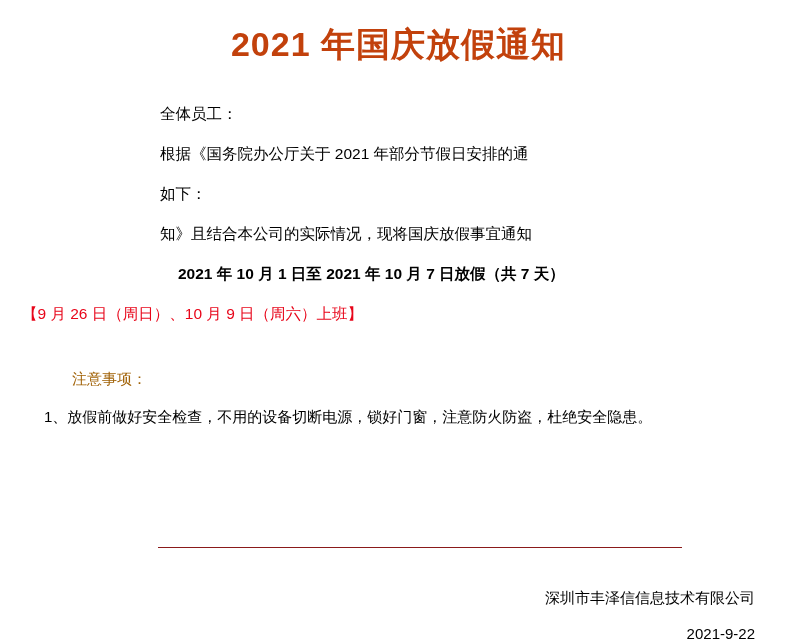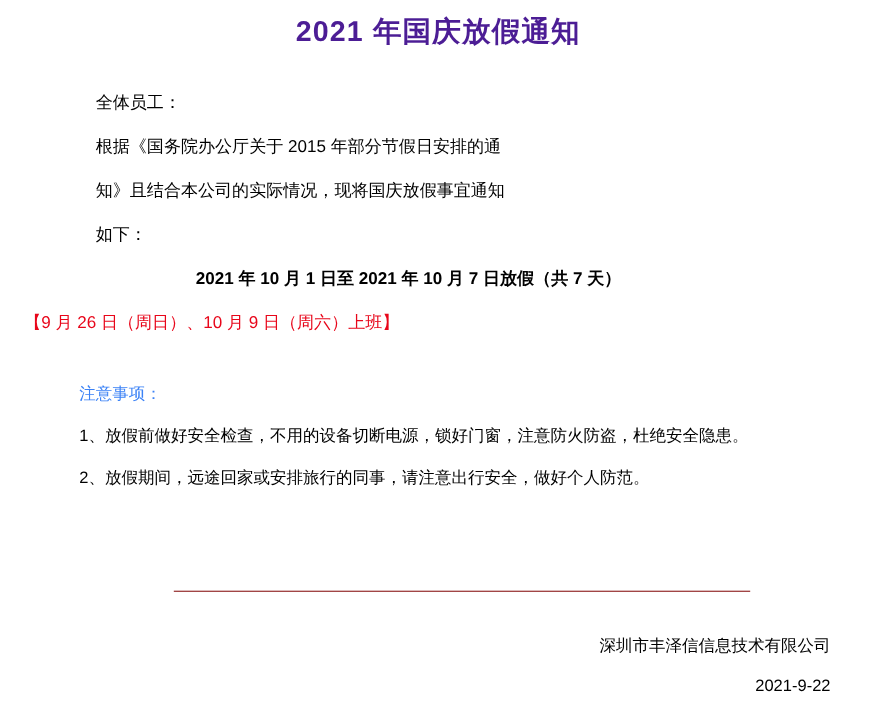--- a/index.html
+++ b/index.html
@@ -16,60 +16,61 @@
     overflow: hidden;
   }
   .page {
     position: relative;
     width: 797px;
     height: 644px;
     box-sizing: border-box;
   }
   .doc-title {
     text-align: center;
-    font-size: 26px;
+    font-size: 34px;
     font-weight: bold;
     letter-spacing: 1px;
-    margin: 12px 0 0 0;
+    margin: 22px 0 0 0;
     line-height: 1.3;
-    color: #4c1d95;
+    color: #c2410c;
   }
   .body-block {
     margin-top: 28px;
   }
   .para {
     font-size: 15.5px;
     line-height: 40px;
     color: #000;
     white-space: nowrap;
   }
   .indent-2 {
-    padding-left: 87px;
+    padding-left: 118px;
+    margin-left: 42px;
   }
   .indent-1 {
     padding-left: 178px;
   }
   .bold {
     font-weight: bold;
   }
   .red {
     color: #e8061a;
     padding-left: 22px;
   }
   .spacer-lg {
     height: 26px;
   }
   .notes-title {
     padding-left: 72px;
     font-size: 15px;
     line-height: 38px;
-    color: #3b82f6;
+    color: #a16207;
   }
   .note-item {
-    padding-left: 72px;
+    padding-left: 44px;
     font-size: 15px;
     line-height: 38px;
     color: #000;
     white-space: nowrap;
     position: relative;
     display: inline-block;
   }
   .note-row {
     position: relative;
   }
@@ -99,42 +100,39 @@
 <body>
 
 <div class="page">
 
   <h1 class="doc-title">2021 年国庆放假通知</h1>
 
   <div class="body-block">
 
     <div class="para indent-2">全体员工：</div>
 
-    <div class="para indent-2">根据《国务院办公厅关于 2015 年部分节假日安排的通</div>
+    <div class="para indent-2">根据《国务院办公厅关于 2021 年部分节假日安排的通</div>
+
+    <div class="para indent-2">如下：</div>
 
     <div class="para indent-2">知》且结合本公司的实际情况，现将国庆放假事宜通知</div>
-
-    <div class="para indent-2">如下：</div>
 
 
     <div class="para indent-1 bold">2021 年 10 月 1 日至 2021 年 10 月 7 日放假（共 7 天）</div>
 
     <div class="para indent-1 red">【9 月 26 日（周日）、10 月 9 日（周六）上班】</div>
 
     <div class="spacer-lg"></div>
 
     <div class="notes-title">注意事项：</div>
 
     <div class="note-row">
       <div class="note-item">1、放假前做好安全检查，不用的设备切断电源，锁好门窗，注意防火防盗，杜绝安全隐患。</div>
     </div>
 
-    <div class="note-row">
-      <div class="note-item">2、放假期间，远途回家或安排旅行的同事，请注意出行安全，做好个人防范。</div>
-    </div>
 
   </div>
 
   <div class="underline-red"></div>
 
   <div class="sig-block">
     <div class="signature">深圳市丰泽信信息技术有限公司</div>
     <div class="signature">2021-9-22</div>
   </div>
 

